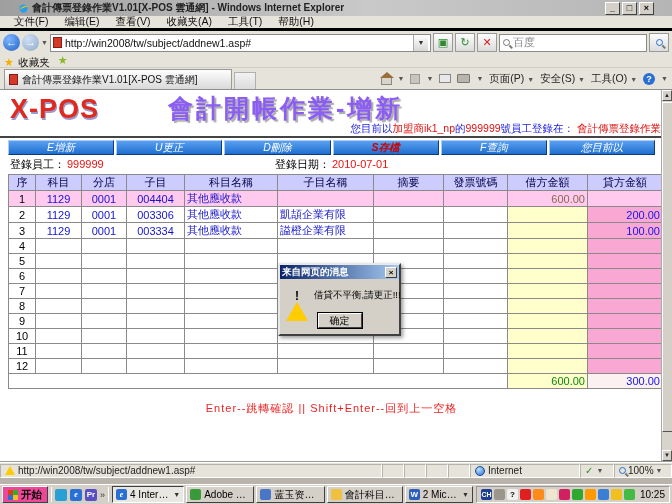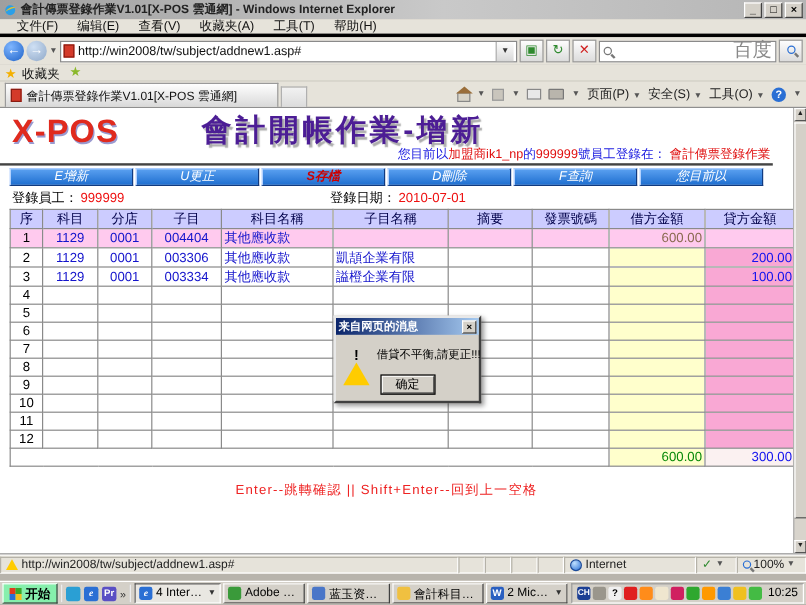--- a/index.html
+++ b/index.html
@@ -1,62 +1,62 @@
 <!DOCTYPE html>
 <html><head>
 <meta charset="utf-8">
 <style>
   * { margin:0; padding:0; box-sizing:border-box; }
   body { font-family:"Liberation Sans","DejaVu Sans",sans-serif; background:#666; }
   .screen { position:relative; width:672px; height:504px; background:#b8b4ac; overflow:hidden; font-family:"Liberation Sans","DejaVu Sans",sans-serif; }
 
   
-  .titlebar { height:16px; background:linear-gradient(to right,#9f9f9f,#c9c9c9 55%,#b5b5b5); display:flex; align-items:center; padding:0 3px; }
+  .titlebar { height:16px; background:linear-gradient(to right,#9f9f9f,#c9c9c9 55%,#b5b5b5); display:flex; align-items:center; padding:0 18px; }
   .titlebar .ie-ico { width:11px; height:11px; margin-right:3px; }
   .title-text { font-size:10px; font-weight:bold; color:#222; white-space:nowrap; overflow:hidden; flex:1; }
   .winbtn { width:15px; height:13px; margin-left:2px; background:#d4d0c8; border:1px solid; border-color:#fff #404040 #404040 #fff; font-size:9px; line-height:10px; text-align:center; color:#000; font-weight:bold; }
   .menubar { height:15px; background:#e6e3da; border-bottom:3px solid #000000; display:flex; align-items:center; padding-left:6px; }
   .menu-item { font-size:10.5px; color:#111; padding:0 8px; }
   .navbar { height:23px; background:#e6e3da; display:flex; align-items:center; padding:0 3px; gap:2px; }
   .navball { width:17px; height:17px; border-radius:50%; color:#fff; font-size:11px; line-height:16px; text-align:center; }
   .back { background:radial-gradient(circle at 35% 30%,#7fb6ff,#1e62c8); }
   .fwd { background:radial-gradient(circle at 35% 30%,#cfe0f4,#8fa8c8); }
   .navdrop { font-size:7px; color:#555; }
   .addrbox { flex:1; height:18px; background:#fff; border:1px solid #8a8a8a; display:flex; align-items:center; padding:0 2px; gap:3px; }
   .favicon-red { width:9px; height:11px; background:#d43a2a; border:1px solid #8a1c12; }
   .addr-text { font-size:10.5px; color:#111; flex:1; white-space:nowrap; overflow:hidden; }
   .addr-drop { width:15px; height:16px; background:linear-gradient(#fdfdfd,#d8d8d8); border-left:1px solid #aaa; font-size:7px; text-align:center; line-height:16px; color:#333; }
   .sqbtn { width:20px; height:19px; background:linear-gradient(#fdfdfd,#dcdcdc); border:1px solid #9a9a9a; font-size:11px; text-align:center; line-height:17px; }
   .searchbox { width:148px; height:18px; background:#fff; border:1px solid #8a8a8a; display:flex; align-items:center; padding:0 3px; gap:3px; }
   .mag { width:7px; height:7px; border:1.5px solid #777; border-radius:50%; position:relative; }
   .mag::after { content:""; position:absolute; width:4px; height:1.5px; background:#777; transform:rotate(45deg); left:5px; top:6px; }
-  .search-text { font-size:16px; color:#888; flex:1;text-align:right; }
+  .search-text { font-size:11px; color:#888; flex:1; }
   .favbar { height:14px; background:#e6e3da; display:flex; align-items:center; padding-left:4px; gap:8px; border-bottom:1px solid #d0cdc4; }
   .star { color:#f4b000; font-size:11px; line-height:11px; }
   .fav-label { font-size:10.5px; color:#111; }
   .tabbar { height:22px; background:#e6e3da; border-bottom:1px solid #8f8f8f; display:flex; align-items:flex-end; padding-left:4px; }
   .tab { width:228px; height:20px; background:linear-gradient(#fefefe,#d9d9d9); border:1px solid #9a9a9a; border-bottom:none; display:flex; align-items:center; padding:0 4px; gap:4px; }
   .tab-label { font-size:10px; color:#111; white-space:nowrap; overflow:hidden; }
   .tab-stub { width:22px; height:17px; background:linear-gradient(#f2f2f2,#dcdcdc); border:1px solid #b0b0b0; border-bottom:none; margin-left:2px; }
   .cmdbar { margin-left:auto; display:flex; align-items:center; gap:6px; padding-right:4px; font-size:10.5px; color:#222; height:100%; }
   .cmd-ico { display:inline-block; }
   .drop7 { font-size:7px; color:#555; }
   .home-ico { width:11px; height:8px; background:#d8d4c8; border:1px solid #888; position:relative; margin-top:4px; }
   .home-ico::before { content:""; position:absolute; left:-2px; top:-6px; border-left:7px solid transparent; border-right:7px solid transparent; border-bottom:6px solid #9a6e3a; }
   .feed-ico { width:10px; height:10px; background:#c9c5bc; border:1px solid #999; }
   .mail-ico { width:12px; height:9px; background:#e8e8e8; border:1px solid #888; }
   .print-ico { width:13px; height:9px; background:#b9b5ac; border:1px solid #777; border-radius:1px; }
   .help-ico { width:12px; height:12px; border-radius:50%; background:#2a6fd4; color:#fff; font-size:9px; line-height:12px; text-align:center; font-weight:bold; }
 
   
   .content { position:relative; height:372px; background:#fff; overflow:hidden; border-bottom:1px solid #9a9a9a; }
-  .page-inner { margin-right:28px; }
+  .page-inner { margin-right:9px; }
   .hdr { position:relative; height:48px; border-bottom:2px solid #444; }
   .logo { position:absolute; left:10px; top:4px; font-size:27px; font-weight:bold; color:#e02a1e; text-shadow:1px 2px 0 #9a9ad0; letter-spacing:1px; }
-  .page-title { position:absolute; left:168px; top:2px; font-size:25px; font-weight:bold; color:#4c1d95; text-shadow:2px 2px 1px #aaa; letter-spacing:3px; }
+  .page-title { position:absolute; left:168px; top:2px; font-size:25px; font-weight:bold; color:#8b5cf6; text-shadow:2px 2px 1px #aaa; letter-spacing:3px; }
   .login-info { position:absolute; right:2px; bottom:0; font-size:10.5px; white-space:nowrap; }
   .li-blue { color:#1a1ae0; } .li-red { color:#e01010; }
   .btnrow { display:flex; gap:2px; margin:2px 8px 0 8px; }
   .fnbtn { flex:1; height:15px; background:linear-gradient(#5aa0f0,#1f6fd0); border:1px solid; border-color:#aaccff #103a80 #103a80 #aaccff; color:#fff; font-size:10.5px; line-height:13px; text-align:center; font-style:italic; }
   .fnbtn.active { color:#cc0000; font-weight:bold; }
   .fieldrow { display:flex; align-items:center; height:19px; padding-left:10px; font-size:11px; color:#000; }
   .fld-val { color:#ee1111; margin-left:2px; }
   .f1 { width:200px; } .f2 { width:265px; }
   table.grid { border-collapse:collapse; table-layout:fixed; width:654px; margin-left:8px; font-size:11px; }
   .grid td, .grid th { border:1px solid #8a8a8a; height:15px; padding:0 2px; overflow:hidden; white-space:nowrap; font-weight:normal; }
@@ -93,21 +93,21 @@
   
   .statusbar { height:16px; background:#e6e3da; border-top:1px solid #fff; display:flex; align-items:center; font-size:10px; color:#222; }
   .sb-seg { height:14px; border-left:1px solid #b5b2a8; border-top:1px solid #b5b2a8; border-right:1px solid #fff; border-bottom:1px solid #fff; display:flex; align-items:center; padding:0 4px; gap:3px; }
   .sb-url { flex:1; }
   .sb-warn { width:0; height:0; border-left:5px solid transparent; border-right:5px solid transparent; border-bottom:9px solid #ffcc00; position:relative; }
   .globe { width:10px; height:10px; border-radius:50%; background:radial-gradient(circle at 35% 30%,#bfe0ff,#2a6fd4); border:1px solid #1a4a9a; }
   .sb-zoom { gap:2px; }
 
   
   .taskbar { position:absolute; left:0; bottom:0; width:672px; height:20px; background:#d4d0c8; border-top:1px solid #fff; display:flex; align-items:center; padding:1px 2px; gap:3px; }
-  .startbtn { height:17px; display:flex; align-items:center; gap:3px; padding:0 5px; background:#86efac; border:1px solid; border-color:#fff #404040 #404040 #fff; font-size:10.5px; font-weight:bold; }
+  .startbtn { height:17px; display:flex; align-items:center; gap:3px; padding:0 5px; background:#ec4899; border:1px solid; border-color:#fff #404040 #404040 #fff; font-size:10.5px; font-weight:bold; }
   .flag { width:10px; height:10px; display:grid; grid-template-columns:5px 5px; grid-template-rows:5px 5px; }
   .flag i:nth-child(1){background:#e03a1e;} .flag i:nth-child(2){background:#3aa82a;} .flag i:nth-child(3){background:#2a6fd4;} .flag i:nth-child(4){background:#f0c020;}
   .tb-div { width:1px; height:15px; background:#9a9a9a; border-right:1px solid #fff; }
   .ql { display:flex; align-items:center; gap:3px; }
   .ql-ico { width:12px; height:12px; border-radius:2px; color:#fff; font-size:8px; line-height:12px; text-align:center; font-weight:bold; }
   .chev { font-size:9px; color:#333; }
   .tasks { display:flex; gap:2px; flex:1; overflow:hidden; }
   .taskbtn { height:17px; background:#d4d0c8; border:1px solid; border-color:#fff #404040 #404040 #fff; display:flex; align-items:center; gap:3px; padding:0 3px; font-size:10px; overflow:hidden; }
   .taskbtn.pressed { background:#e9e7e2; border-color:#404040 #fff #fff #404040; }
   .task-ico { width:11px; height:11px; flex:none; border-radius:2px; color:#fff; font-size:8px; line-height:11px; text-align:center; font-weight:bold; }
@@ -193,22 +193,22 @@
     <div class="content">
       <div class="page-inner">
         <div class="hdr">
           <span class="logo">X-POS</span>
           <span class="page-title">會計開帳作業-增新</span>
           <span class="login-info" id="login-info"><span class="li-blue">您目前以</span><span class="li-red">加盟商ik1_np</span><span class="li-blue">的</span><span class="li-red">999999</span><span class="li-blue">號員工登錄在： </span><span class="li-red">會計傳票登錄作業</span></span>
         </div>
         <div class="btnrow" id="btnrow">
             <span class="fnbtn">E增新</span>
             <span class="fnbtn">U更正</span>
+            <span class="fnbtn">D刪除</span>
             <span class="fnbtn active">S存檔</span>
-            <span class="fnbtn">D刪除</span>
             <span class="fnbtn">F查詢</span>
             <span class="fnbtn">您目前以</span>
           </div>
         <div class="fieldrow" id="fieldrow">
             <span class="f2"><span class="fld-lbl">登錄員工：</span><span class="fld-val">999999</span></span>
             <span><span class="fld-lbl">登錄日期：</span><span class="fld-val">2010-07-01</span></span>
           </div>
         <table class="grid">
           <colgroup id="cols">
               <col style="width: 27px;">

